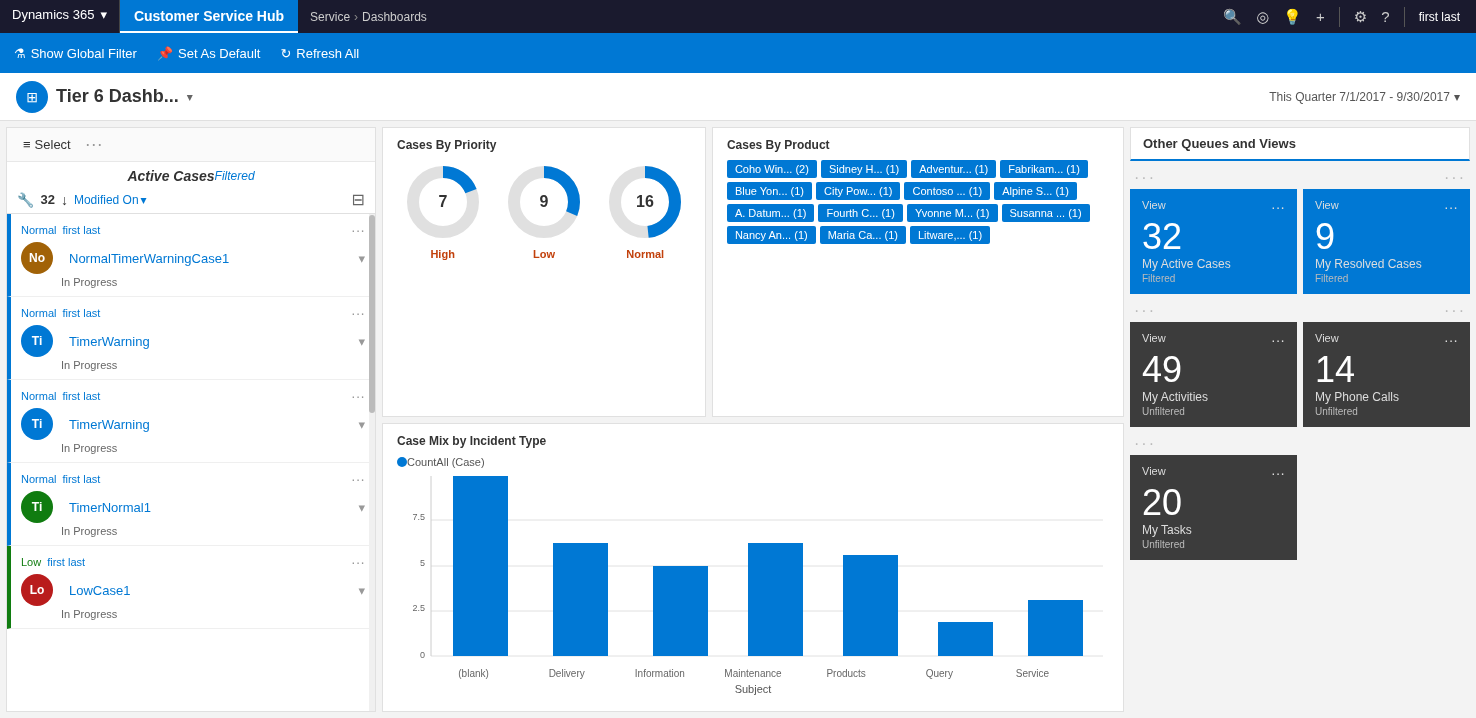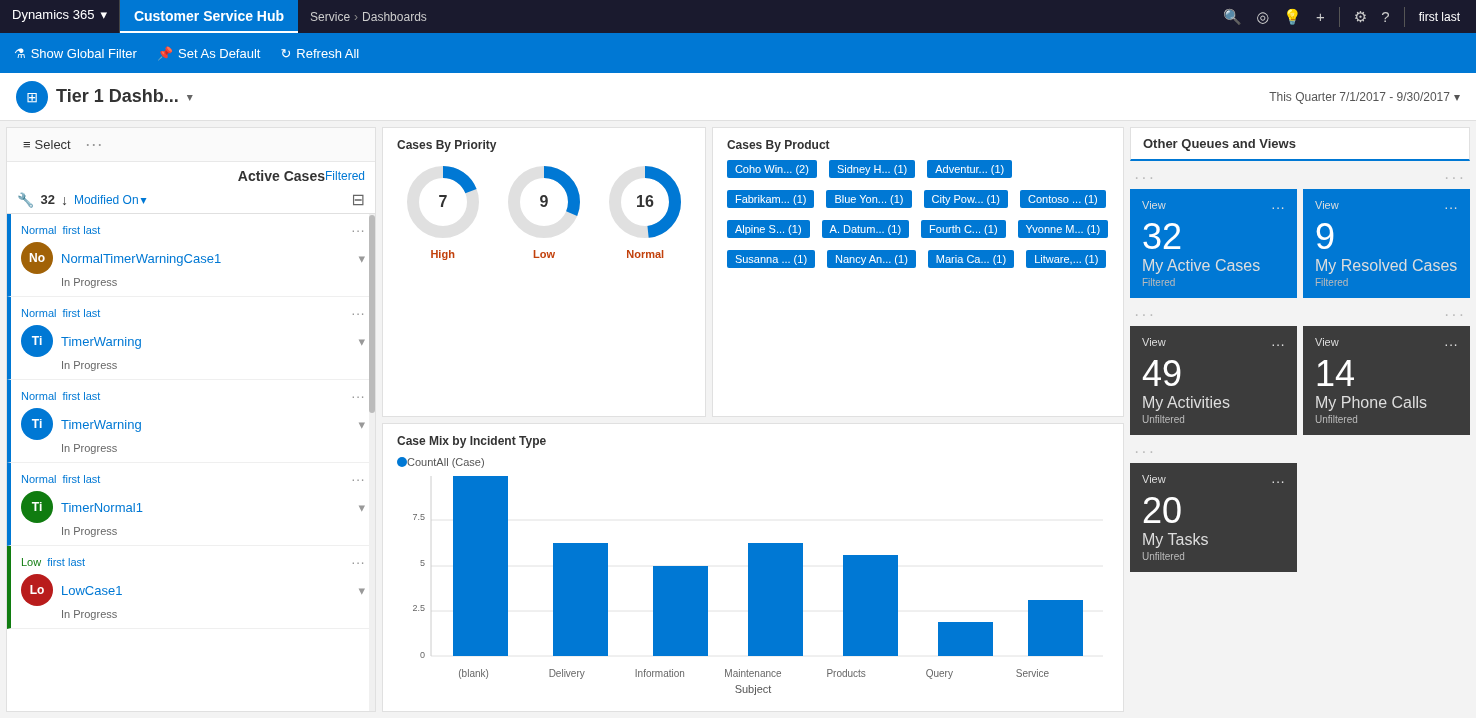--- a/index.html
+++ b/index.html
@@ -108,22 +108,23 @@
       padding: 6px 10px;
       border-bottom: 1px solid #e8e8e8;
       background: #fafafa;
     }
     .panel-toolbar-btn {
       display: flex; align-items: center; gap: 4px;
       font-size: 13px; color: #333; cursor: pointer; padding: 3px 6px;
       border: none; background: none;
     }
     .panel-title-row {
-      display: flex; align-items: center; justify-content: flex-end;
+      display: flex; align-items: center; justify-content: center;
       padding: 6px 10px 4px;
+      font-style: italic;
     }
     .panel-title { font-size: 14px; font-weight: 600; color: #333; }
     .panel-filtered { font-size: 12px; color: #0078d4; }
     .panel-sort-row {
       display: flex; align-items: center; gap: 6px;
       padding: 2px 10px 4px;
       border-bottom: 1px solid #e0e0e0;
     }
     .sort-icon { color: #666; font-size: 14px; }
     .sort-count { font-size: 13px; font-weight: 600; color: #333; }
@@ -149,21 +150,21 @@
     .case-priority.low-p { color: #107c10; }
     .case-user { font-size: 11px; color: #0078d4; }
     .case-more { color: #999; font-size: 14px; cursor: pointer; }
     .case-body { display: flex; align-items: center; gap: 8px; }
     .case-avatar {
       width: 32px; height: 32px; border-radius: 50%;
       display: flex; align-items: center; justify-content: center;
       font-size: 12px; font-weight: 600; color: #fff;
       flex-shrink: 0;
     }
-    .case-name { font-size: 13px; color: #0078d4; font-weight: 500; flex: 1; }
+    .case-name { font-size: 13px; color: #0078d4; font-weight: 500; flex: 1; margin-left: 8px; }
     .case-expand { color: #999; cursor: pointer; }
     .case-status {
       font-size: 11px; color: #666; padding: 2px 0 0 40px;
     }
 
     
     .middle-panel {
       flex: 1;
       display: flex;
       flex-direction: column;
@@ -174,21 +175,21 @@
 
     
     .charts-top {
       display: flex; gap: 6px; height: 290px;
     }
     .chart-priority { flex: 1; background: #fff; border: 1px solid #e0e0e0; padding: 10px 14px; }
     .chart-product { flex: 1.3; background: #fff; border: 1px solid #e0e0e0; padding: 10px 14px; }
 
     
     .product-tags {
-      display: flex; flex-wrap: wrap; gap: 12px; margin-bottom: 24px;
+      display: flex; flex-wrap: wrap; gap: 4px; margin-bottom: 24px;
     }
     .product-tag {
       background: #0078d4; color: #fff;
       padding: 3px 8px; border-radius: 2px;
       font-size: 11px; cursor: pointer;
     }
 
     
     .donuts-row {
       display: flex; gap: 10px; justify-content: space-around;
@@ -237,21 +238,21 @@
     }
     .queue-card.blue { background: #0078d4; color: #fff; }
     .queue-card.dark { background: #3c3c3c; color: #fff; }
     .queue-card-top {
       display: flex; justify-content: space-between; align-items: flex-start;
       margin-bottom: 4px;
     }
     .queue-view { font-size: 11px; color: #ddd; }
     .queue-more { font-size: 14px; color: #ddd; cursor: pointer; }
     .queue-number { font-size: 36px; font-weight: 300; color: #fff; line-height: 1; margin-bottom: 2px; }
-    .queue-name { font-size: 16px; color: #ddd; }
+    .queue-name { font-size: 12px; color: #ddd; }
     .queue-filter { font-size: 10px; color: #bbb; margin-top: 2px; }
 
     
     .donut-svg { width: 80px; height: 80px; }
   </style>
 </head>
 <body>
 
 <div class="topbar">
   <div class="topbar-dynamics">
@@ -292,21 +293,21 @@
     <span>↻</span>
     <span>Refresh All</span>
   </div>
 </div>
 
 <div class="dash-header">
   <div class="dash-title-area">
     <div class="dash-icon">
       <span>⊞</span>
     </div>
-    <span class="dash-title">Tier 1 Dashb...</span>
+    <span class="dash-title">Tier 6 Dashb...</span>
     <span class="dash-chevron">▾</span>
   </div>
   <div class="dash-date">
     <span>This Quarter 7/1/2017 - 9/30/2017</span>
     <span>▾</span>
   </div>
 </div>
 
 <div class="main-content">
 

